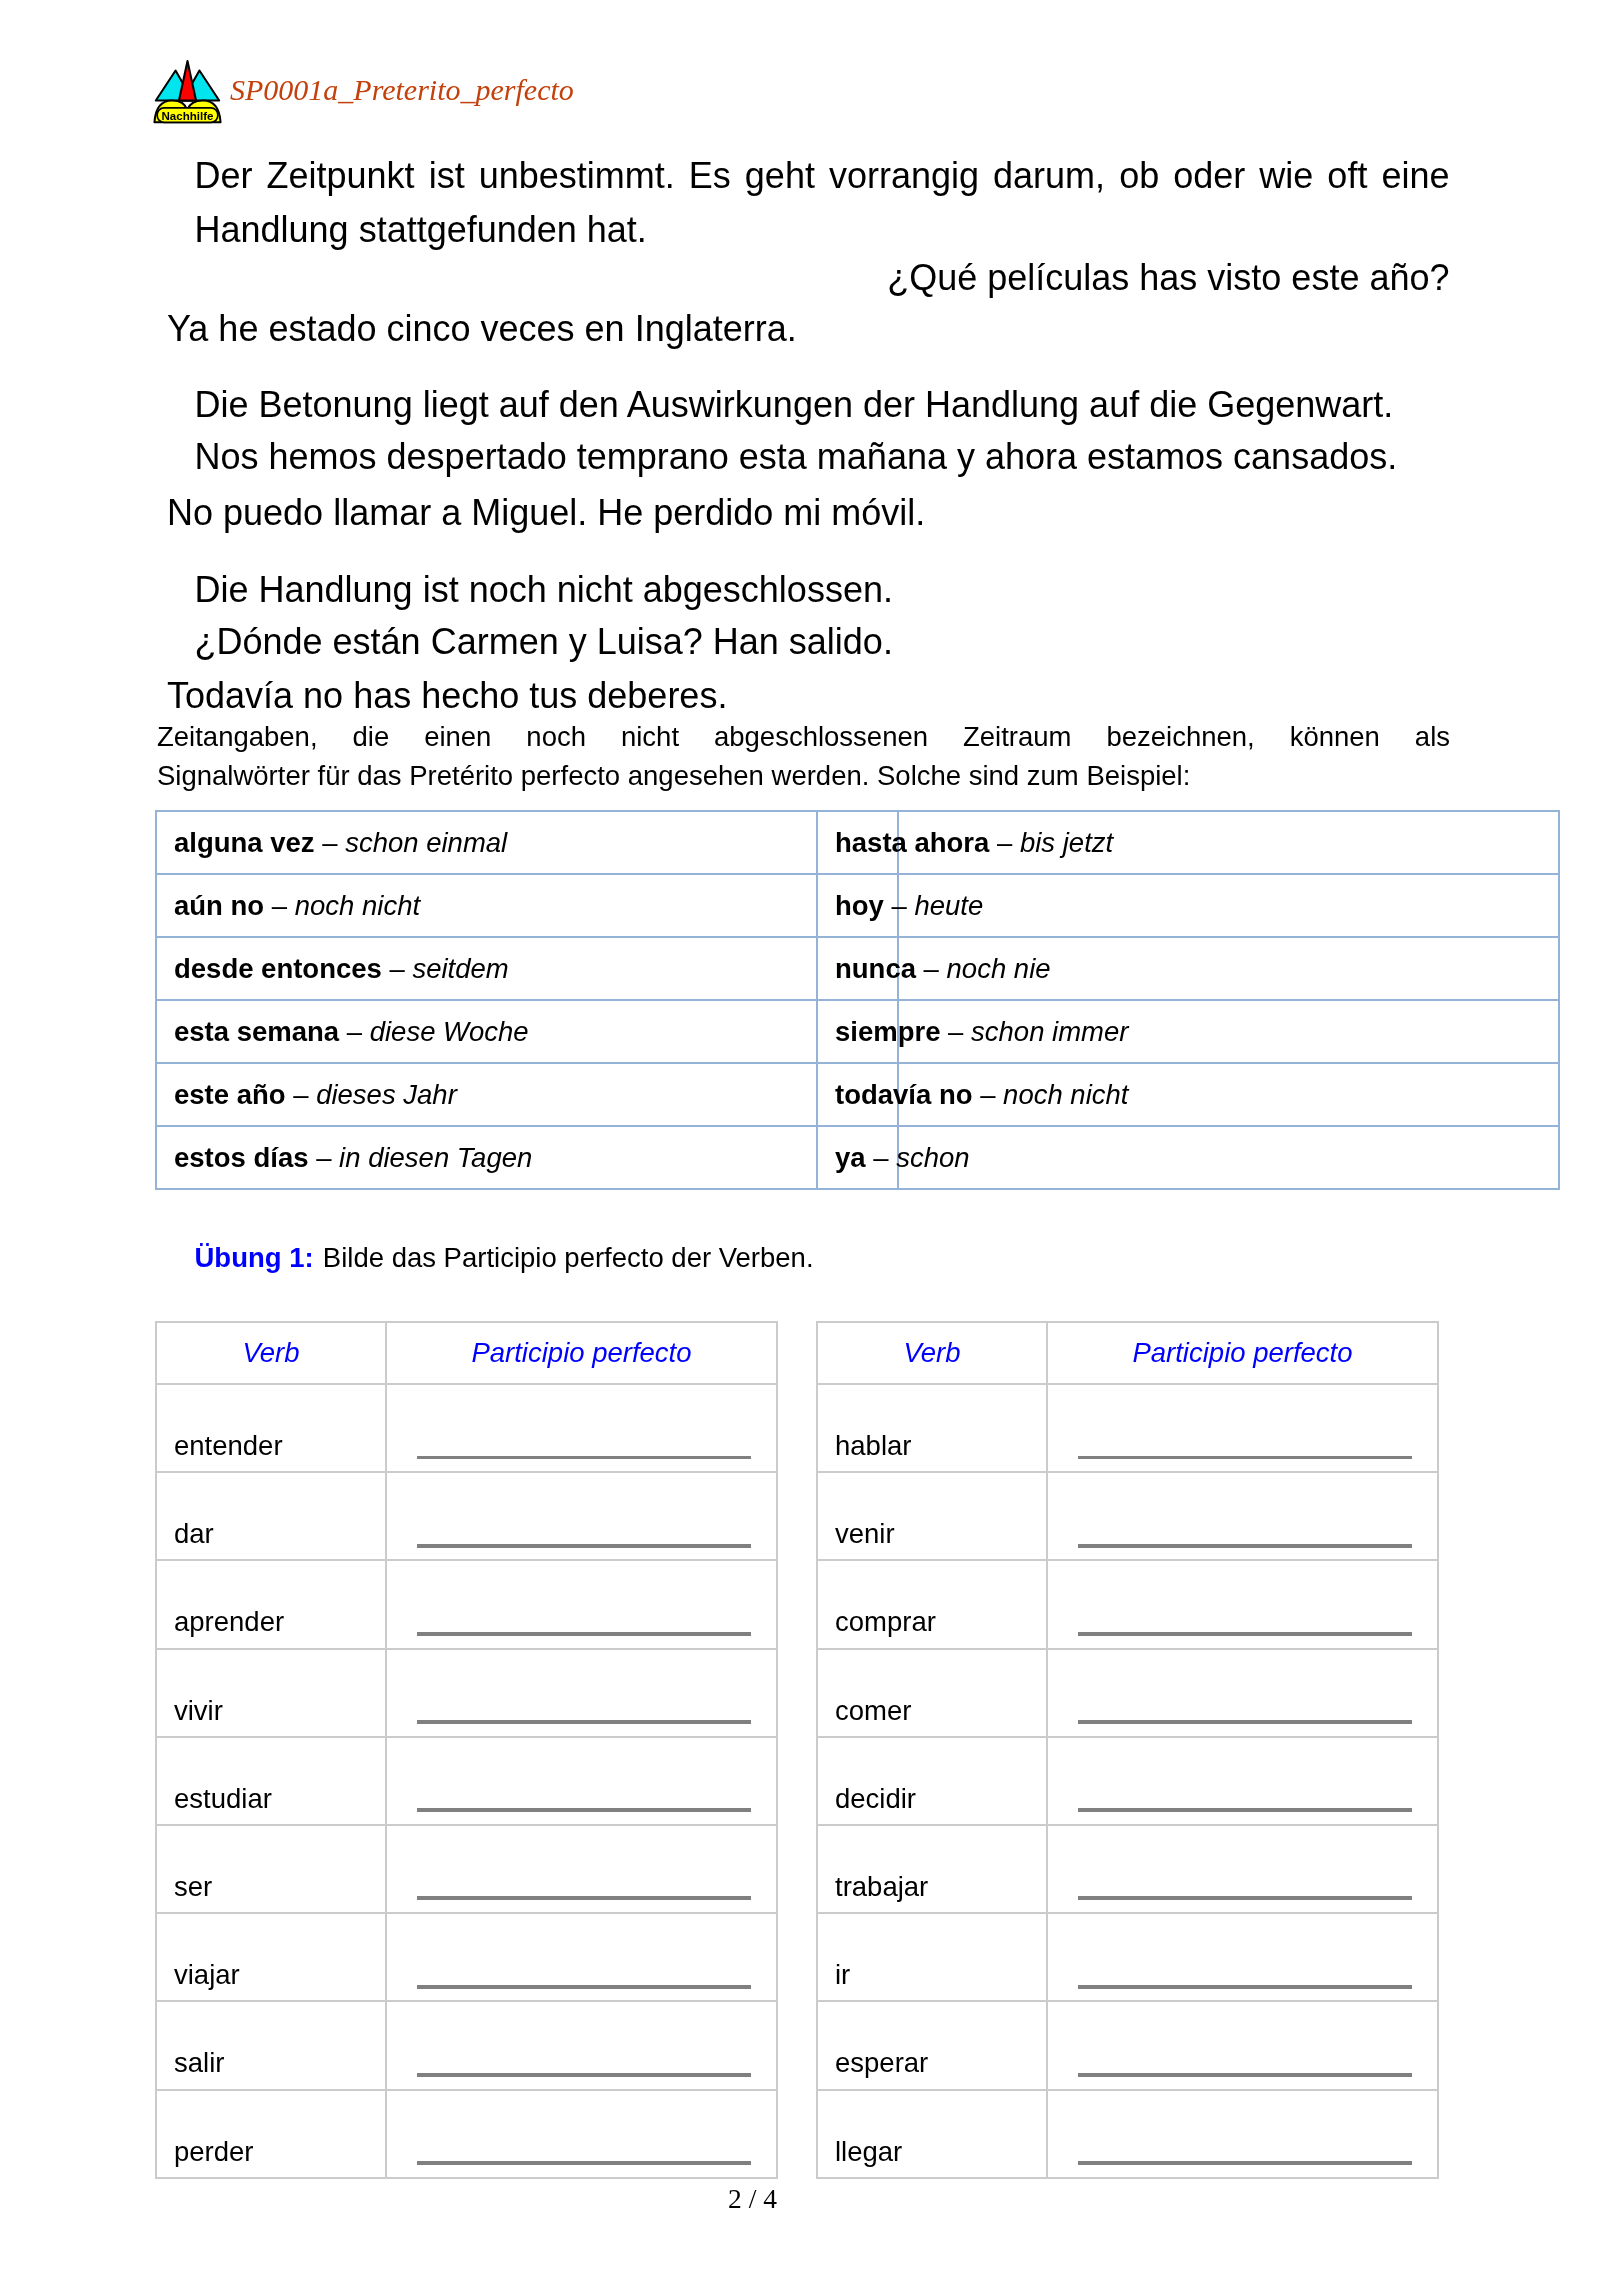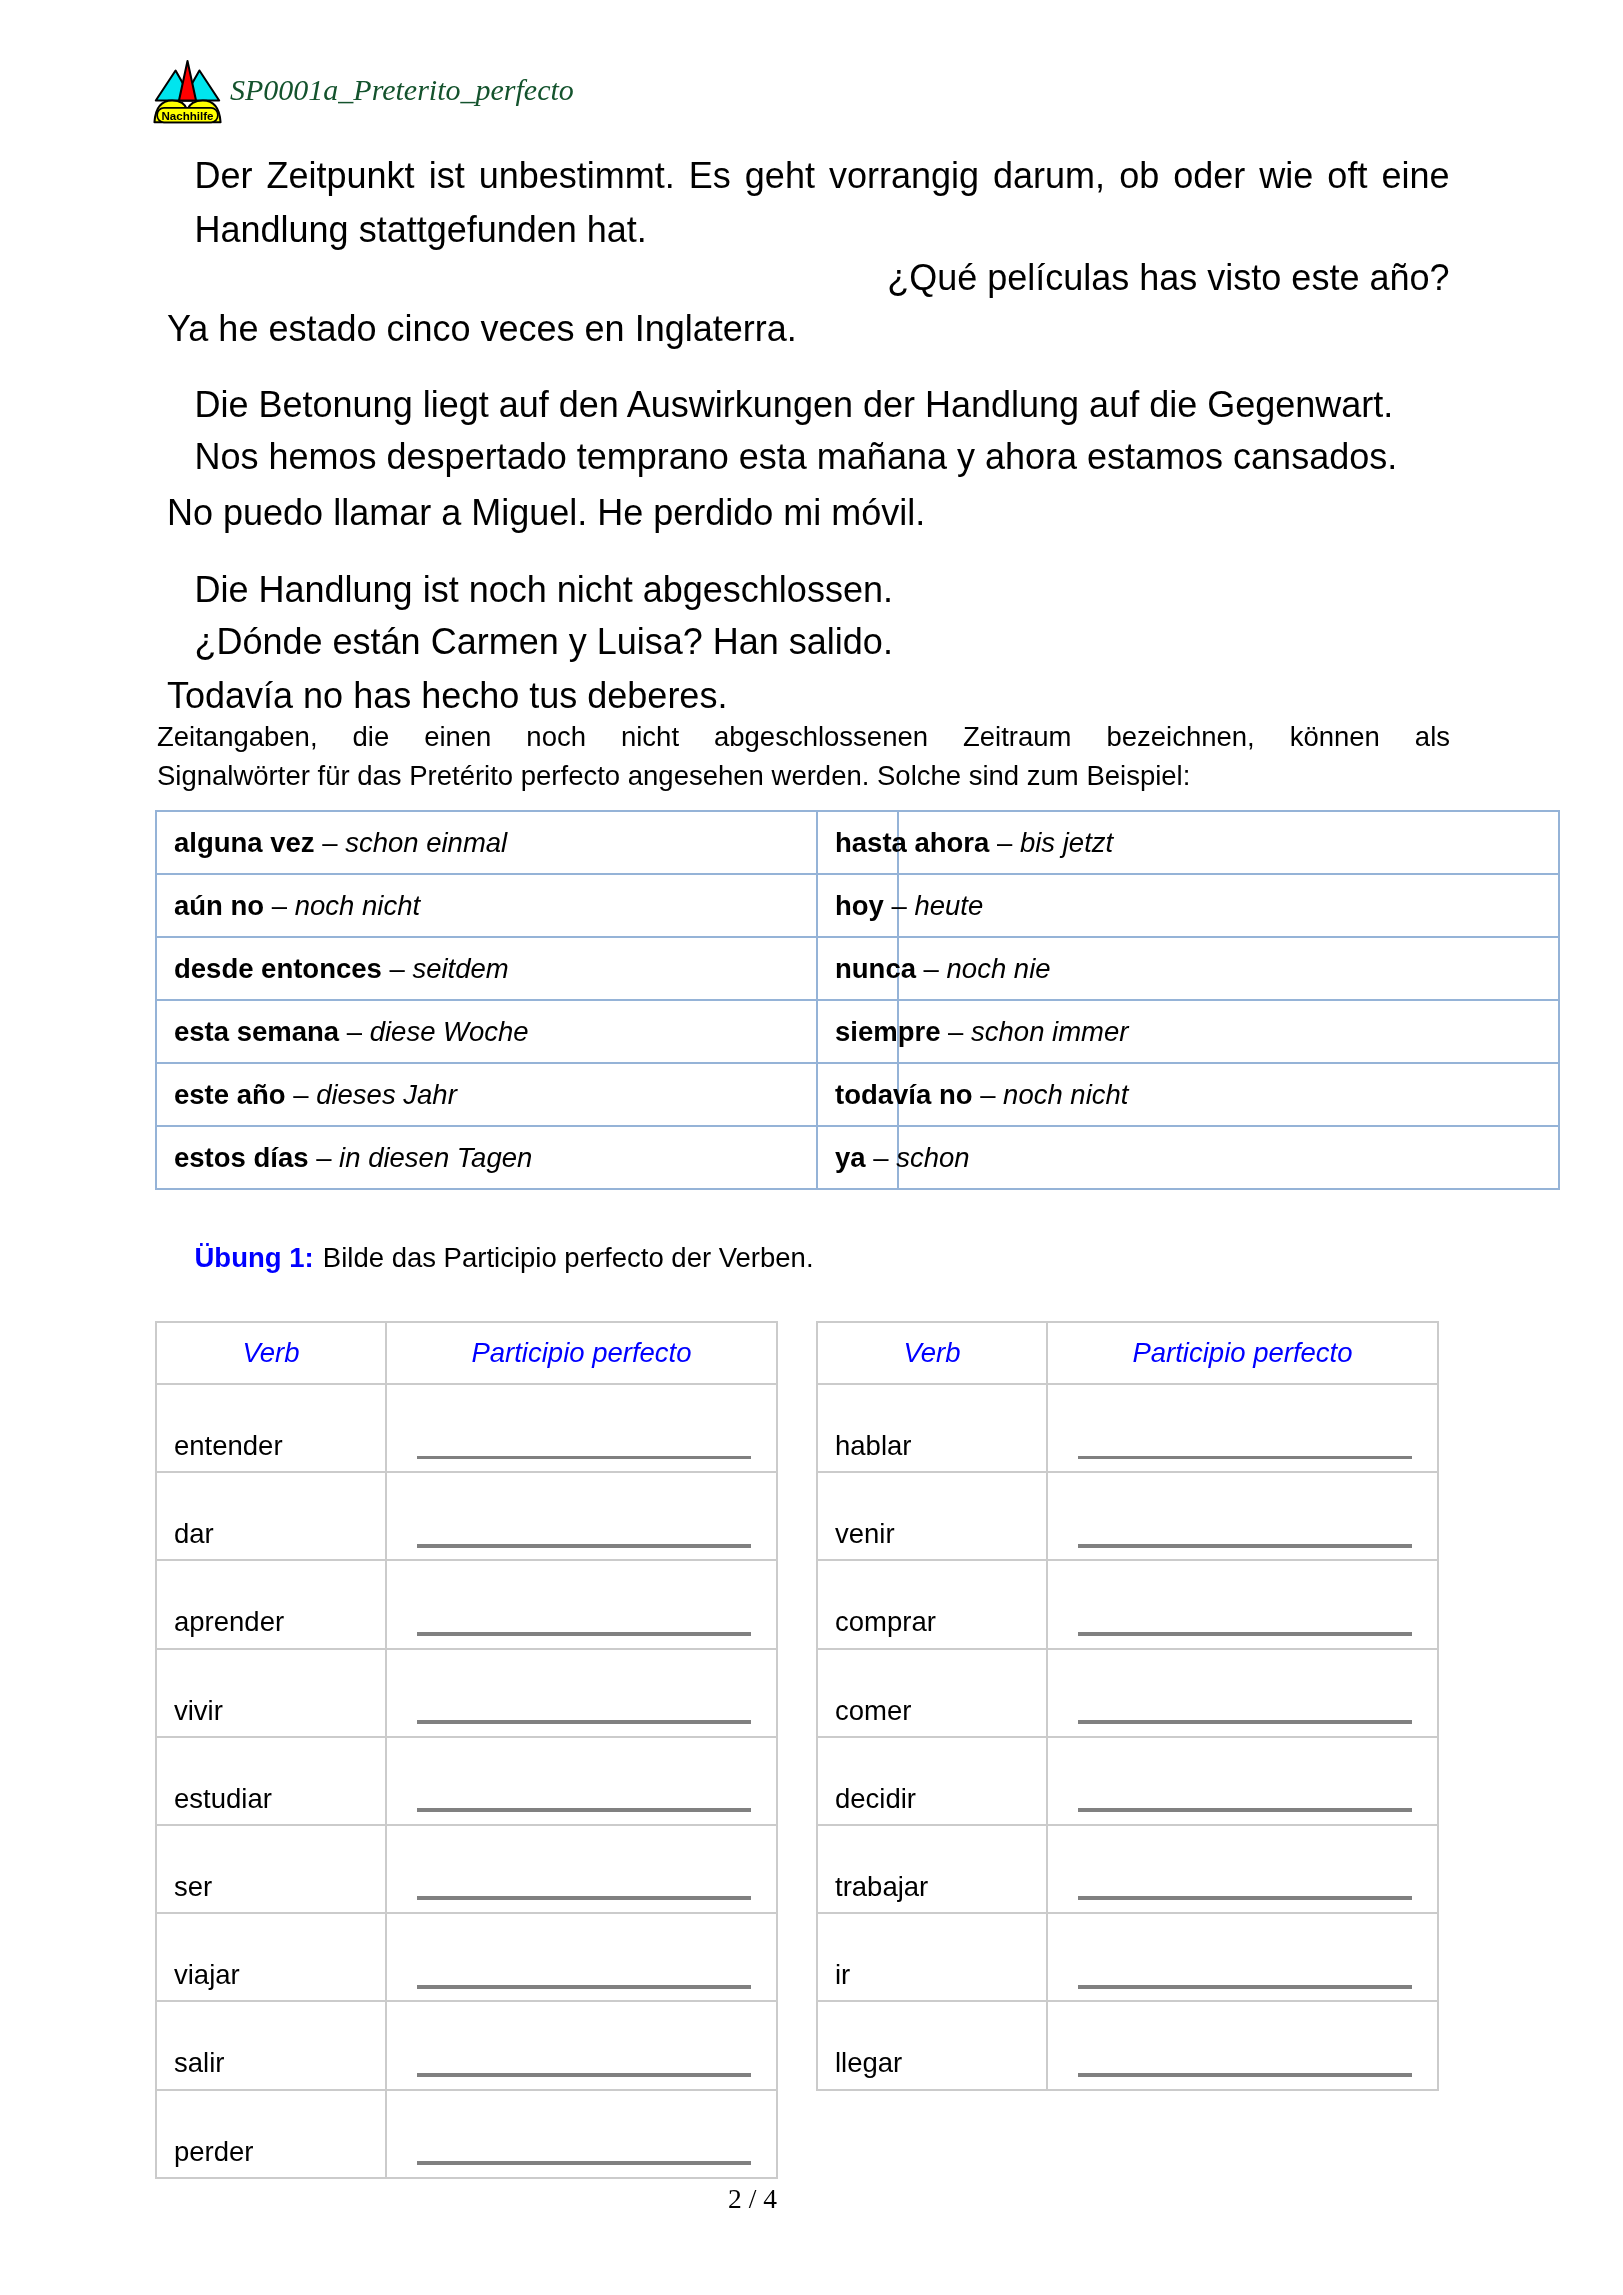--- a/index.html
+++ b/index.html
@@ -10,21 +10,21 @@
     font-family:"Liberation Sans", sans-serif;
     color:#000;
     overflow:hidden;
   }
 
   
   .logo{position:absolute;left:149px;top:58px;width:77px;height:72px;}
   .doc-title{
     position:absolute;left:230px;top:73px;
     font-family:"Liberation Serif", serif;
-    font-style:italic;font-size:30px;color:#14532d;
+    font-style:italic;font-size:30px;color:#c2410c;
     white-space:nowrap;
   }
 
   
   .item{position:absolute;left:167px;width:1283px;display:flex;align-items:flex-start;}
   .item .marker{flex:0 0 27.5px;}
   .item .text{flex:1 1 auto;font-size:36px;line-height:1.5;max-width:1255px;}
   .dot{width:17px;height:17.7px;border-radius:50%;background:#FF0000;margin-top:8.5px;}
   .dot.blue{background:#0000FF;}
   .dashmark{width:25px;height:3.9px;background:#0000FF;margin-top:17.7px;}
@@ -309,20 +309,26 @@
             <div class="answer-line"></div>
           </td>
         </tr>
         <tr>
           <td class="verb">ir</td>
           <td class="part">
             <div class="answer-line"></div>
           </td>
         </tr>
         <tr>
+          <td class="verb">esperar</td>
+          <td class="part">
+            <div class="answer-line"></div>
+          </td>
+        </tr>
+        <tr>
           <td class="verb">llegar</td>
           <td class="part">
             <div class="answer-line"></div>
           </td>
         </tr>
       </tbody>
   </table>
 
   <div class="footer">2 / 4</div>
 

